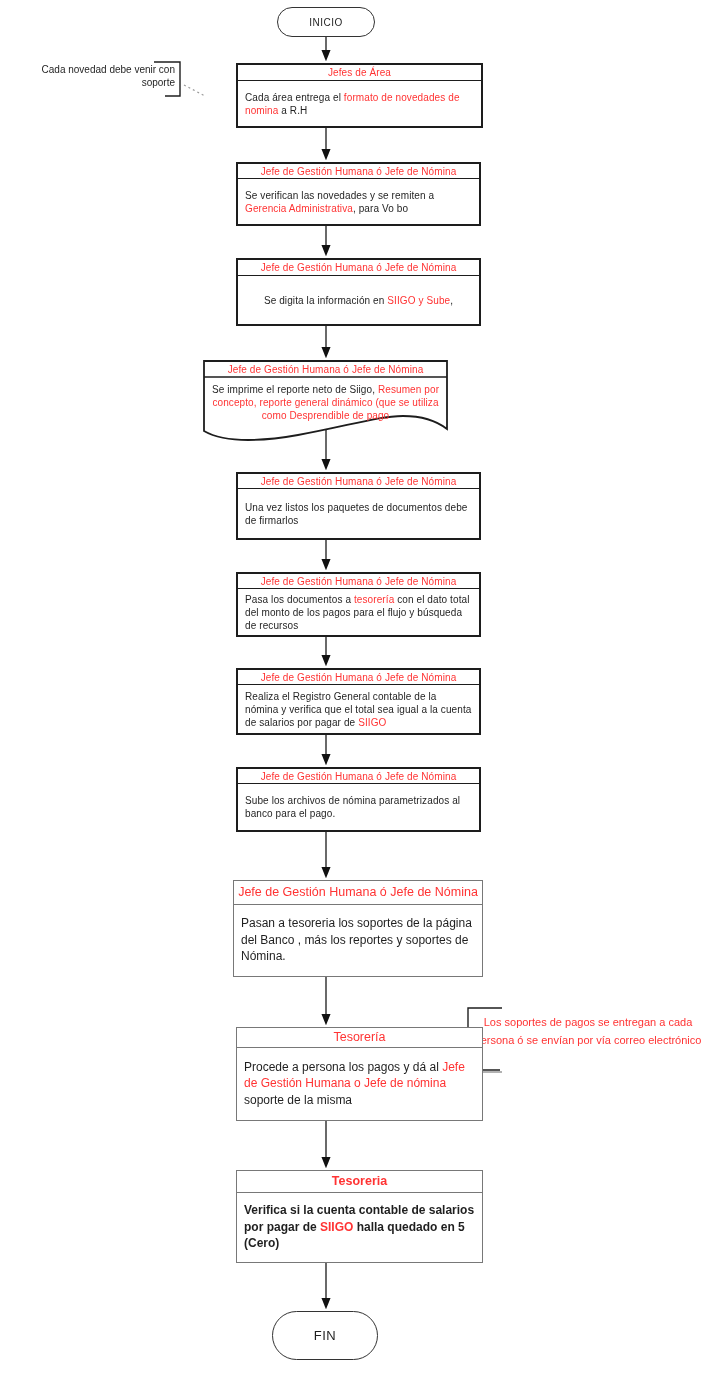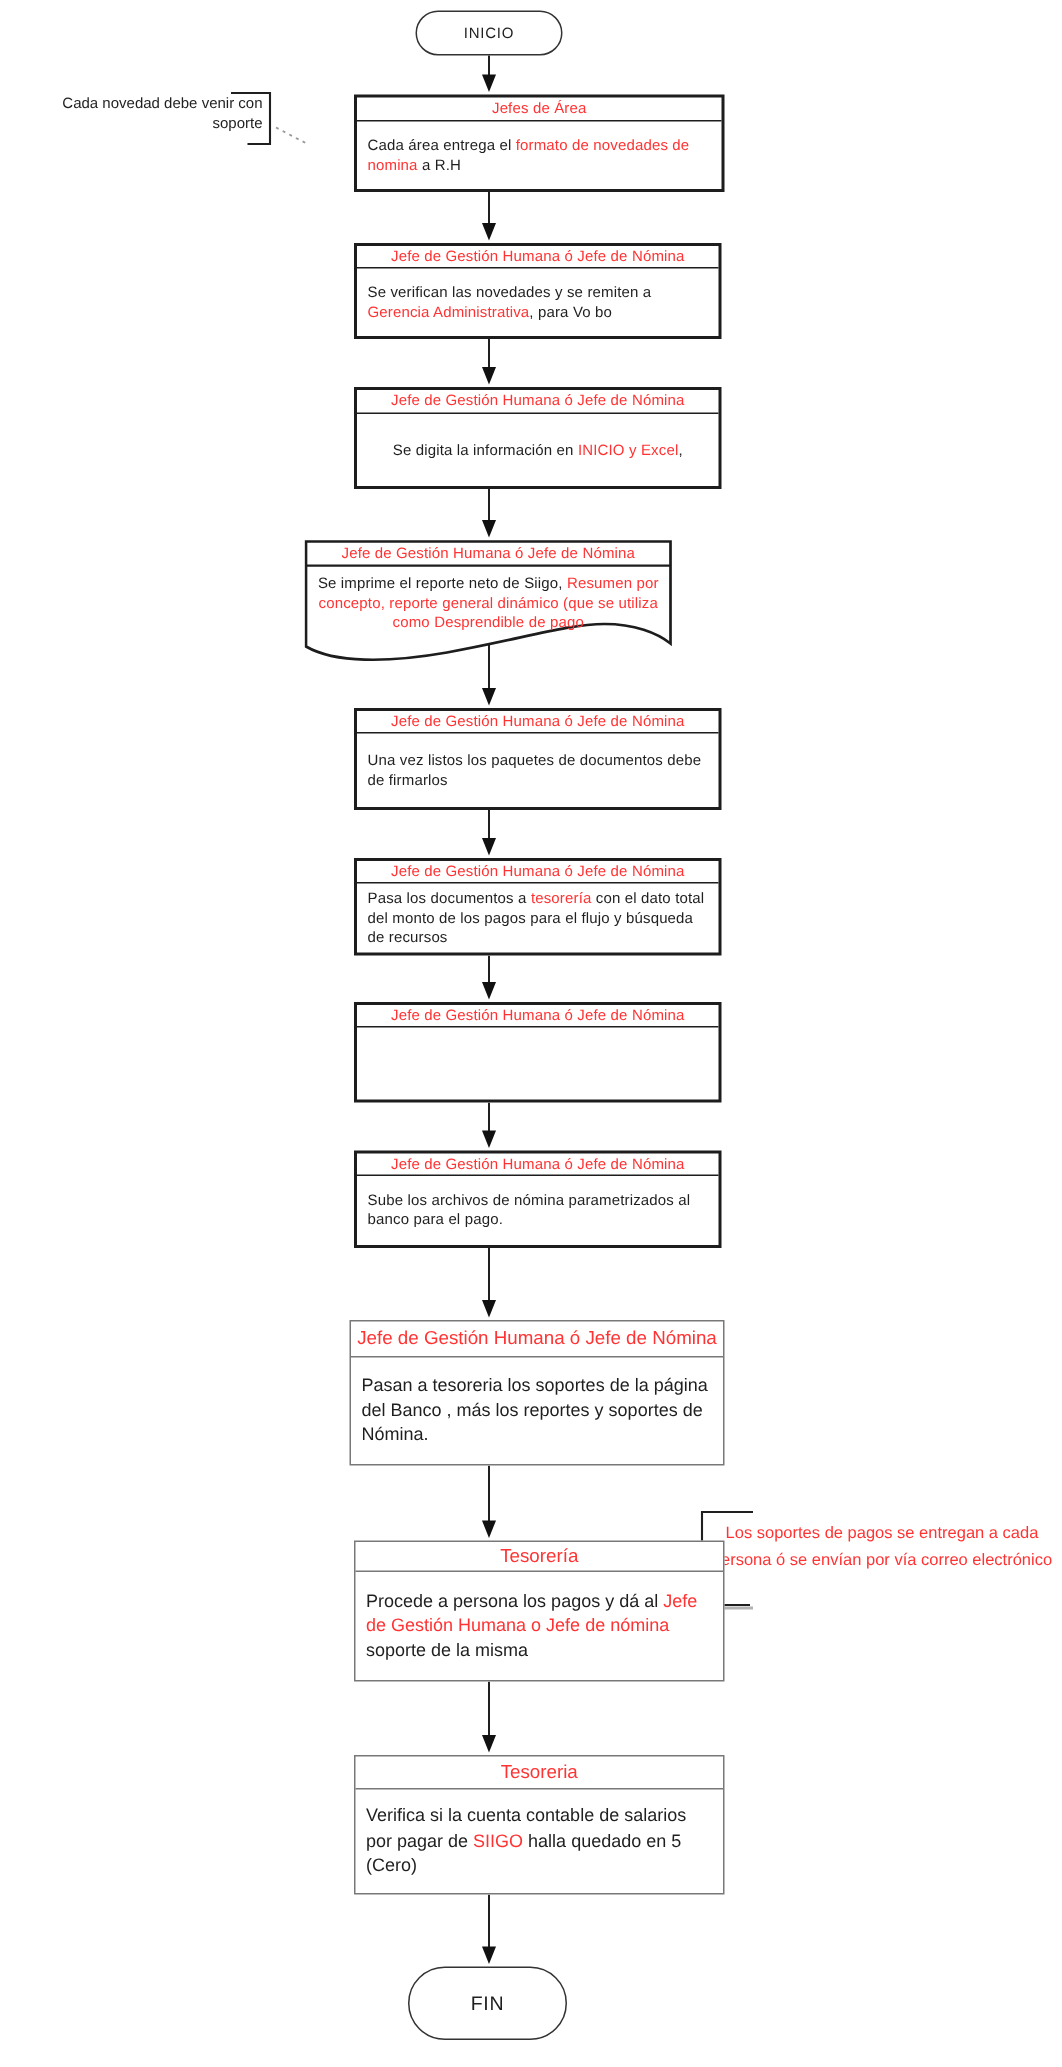--- a/index.html
+++ b/index.html
@@ -94,21 +94,21 @@
     <div class="bdy" style="height:45px;">
       <div class="txt"><span class="b">Se verifican las novedades y se remiten a </span><span class="r">Gerencia Administrativa</span><span class="b">, para Vo bo</span></div>
     </div>
   </div>
 
   <div class="node small" style="left:203px;top:258px;width:245px;height:68px;">
     <div class="hdr" style="height:16px;">
       <span class="r">Jefe de Gestión Humana ó Jefe de Nómina</span>
     </div>
     <div class="bdy" style="height:48px;">
-      <div class="txt"><span class="b">Se digita la información en </span><span class="r">INICIO y Excel</span><span class="b">,</span></div>
+      <div class="txt"><span class="b">Se digita la información en </span><span class="r">SIIGO y Sube</span><span class="b">,</span></div>
     </div>
   </div>
 
   <div class="docnode small" style="left:203px;top:360px;width:245px;height:86px;">
     <svg width="245" height="86" style="position:absolute;left:0;top:0;">
       <path d="M1,1 H244 V69 C235,62 220,56 200,56 C175,56 145,66 95,75 C55,82 20,82 1,71 Z" fill="#ffffff" stroke="#1d1d1d" stroke-width="1.8"></path>
       <line x1="1" y1="17" x2="244" y2="17" stroke="#1d1d1d" stroke-width="1.5"></line>
     </svg>
     <div class="hdr">
       <span class="r">Jefe de Gestión Humana ó Jefe de Nómina</span>
@@ -133,20 +133,23 @@
     </div>
     <div class="bdy" style="height:46px;">
       <div class="txt"><span class="b">Pasa los documentos a </span><span class="r">tesorería</span><span class="b"> con el dato total del monto de los pagos para el flujo y búsqueda de recursos</span></div>
     </div>
   </div>
 
   <div class="node small" style="left:203px;top:668px;width:245px;height:67px;">
     <div class="hdr" style="height:15px;">
       <span class="r">Jefe de Gestión Humana ó Jefe de Nómina</span>
     </div>
+    <div class="bdy" style="height:48px;">
+      <div class="txt"><span class="b">Realiza el Registro General contable de la nómina y verifica que el total sea igual a la cuenta de salarios por pagar de </span><span class="r">SIIGO</span></div>
+    </div>
   </div>
 
   <div class="node small" style="left:203px;top:767px;width:245px;height:65px;">
     <div class="hdr" style="height:15px;">
       <span class="r">Jefe de Gestión Humana ó Jefe de Nómina</span>
     </div>
     <div class="bdy" style="height:46px;">
       <div class="txt"><span class="b">Sube los archivos de nómina parametrizados al banco para el pago.</span></div>
     </div>
   </div>
@@ -162,21 +165,21 @@
 
   <div class="node big" style="left:203px;top:1027px;width:247px;height:94px;">
     <div class="hdr" style="height:20px;">
       <span class="r">Tesorería</span>
     </div>
     <div class="bdy" style="height:71px;">
       <div class="txt"><span class="b">Procede a persona los pagos y dá al </span><span class="r">Jefe de Gestión Humana o Jefe de nómina</span><span class="b"> soporte de la misma</span></div>
     </div>
   </div>
 
-  <div class="node big" style="left:203px;top:1170px;width:247px;height:93px;">
+  <div class="node big" style="left:203px;top:1170px;width:247px;height:93px;font-weight:bold;">
     <div class="hdr" style="height:22px;">
       <span class="r">Tesoreria</span>
     </div>
     <div class="bdy" style="height:68px;">
       <div class="txt"><span class="b">Verifica si la cuenta contable de salarios por pagar de </span><span class="r">SIIGO</span><span class="b"> halla quedado en 5 (Cero)</span></div>
     </div>
   </div>
 
 </div>
 

